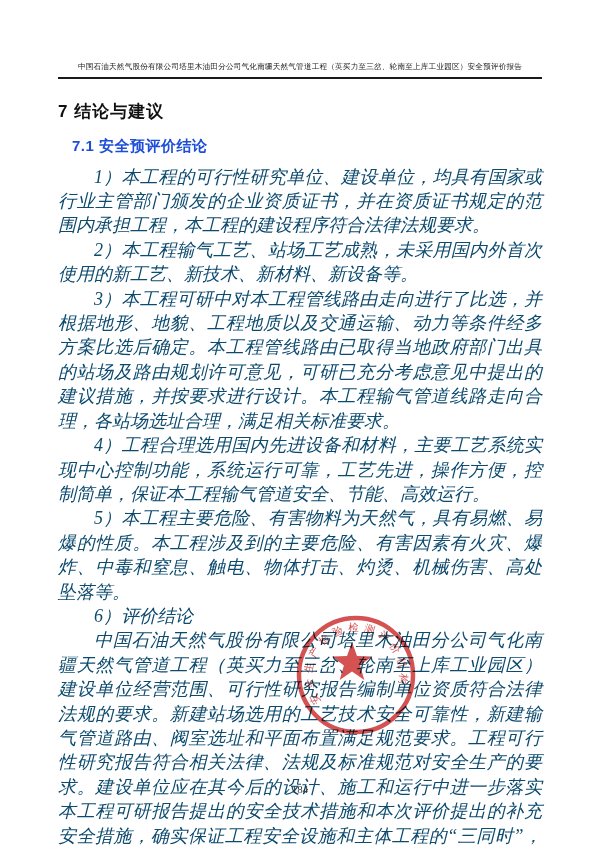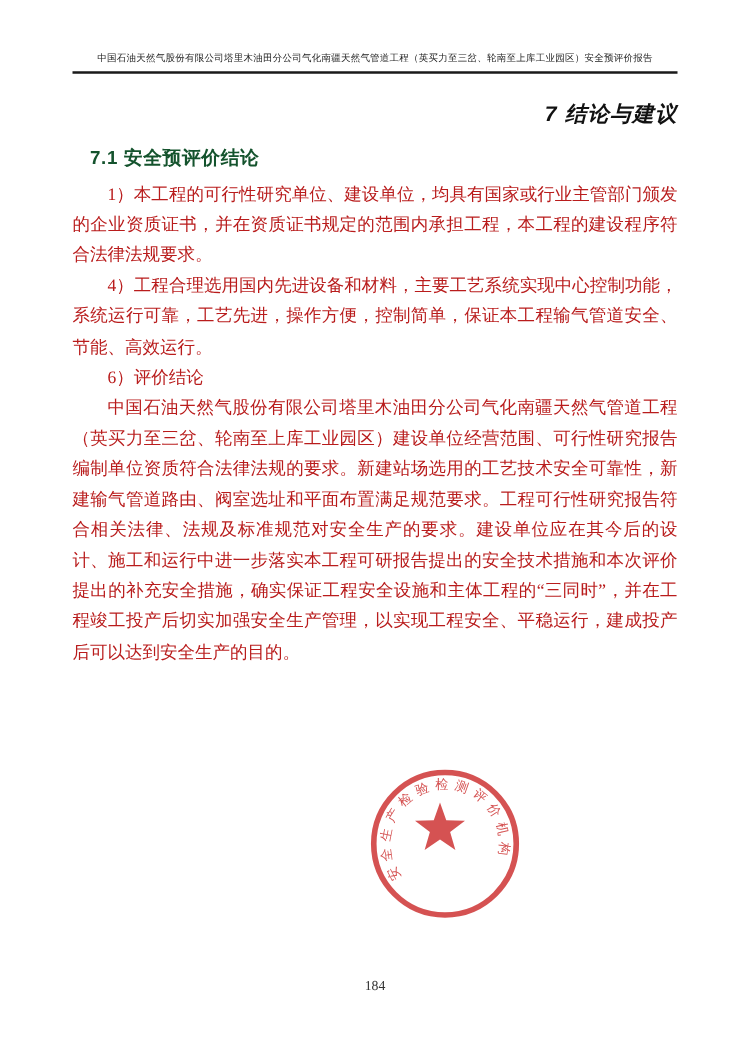--- a/index.html
+++ b/index.html
@@ -8,60 +8,61 @@
     background:#ffffff;
     font-family:"Liberation Serif","DejaVu Serif",serif;
     color:#1c1c1c;
     position:relative;
     overflow:hidden;
   }
   .page{
     position:absolute;inset:0;
     padding:42px 58px 0 58px;
     box-sizing:border-box;
+    margin-top:20px;
   }
   .doc-header{
     font-size:7.6px;
     letter-spacing:0.2px;
     text-align:center;
     color:#222;
     padding:0 2px 4px 2px;
     border-bottom:2.5px solid #1a1a1a;
     line-height:1.4;
   }
   .chapter-title{
     margin:21px 0 0 0;
-    text-align:right;
+    text-align:left;
     font-family:"Liberation Sans","DejaVu Sans",sans-serif;
     font-weight:bold;
     font-size:17px;
     color:#111;
     letter-spacing:1px;
-    font-style:italic;
   }
   .section-heading{
     margin:14px 0 0 14px;
     font-family:"Liberation Sans","DejaVu Sans",sans-serif;
     font-weight:bold;
     font-size:15px;
-    color:#14532d;
+    color:#1d4ed8;
     letter-spacing:0.5px;
   }
   .paragraphs{
     margin-top:9px;
     width:484px;
   }
   .body-para{
     margin:0;
-    font-size:14px;
+    font-size:18px;
     line-height:24.4px;
     text-align:justify;
     text-indent:2em;
-    color:#b91c1c;
+    color:#0c4a6e;
     word-break:break-all;
+    font-style:italic;
   }
   .page-number{
     position:absolute;
     left:0;right:0;
     top:783px;
     text-align:center;
     font-size:11px;
     color:#333;
   }
   .official-seal{
@@ -88,21 +89,24 @@
 <div class="page">
 
   <div class="doc-header">中国石油天然气股份有限公司塔里木油田分公司气化南疆天然气管道工程（英买力至三岔、轮南至上库工业园区）安全预评价报告</div>
 
   <h1 class="chapter-title">7  结论与建议</h1>
 
   <h2 class="section-heading">7.1  安全预评价结论</h2>
 
   <div class="paragraphs">
       <p class="body-para">1）本工程的可行性研究单位、建设单位，均具有国家或行业主管部门颁发的企业资质证书，并在资质证书规定的范围内承担工程，本工程的建设程序符合法律法规要求。</p>
+      <p class="body-para">2）本工程输气工艺、站场工艺成熟，未采用国内外首次使用的新工艺、新技术、新材料、新设备等。</p>
+      <p class="body-para">3）本工程可研中对本工程管线路由走向进行了比选，并根据地形、地貌、工程地质以及交通运输、动力等条件经多方案比选后确定。本工程管线路由已取得当地政府部门出具的站场及路由规划许可意见，可研已充分考虑意见中提出的建议措施，并按要求进行设计。本工程输气管道线路走向合理，各站场选址合理，满足相关标准要求。</p>
       <p class="body-para">4）工程合理选用国内先进设备和材料，主要工艺系统实现中心控制功能，系统运行可靠，工艺先进，操作方便，控制简单，保证本工程输气管道安全、节能、高效运行。</p>
+      <p class="body-para">5）本工程主要危险、有害物料为天然气，具有易燃、易爆的性质。本工程涉及到的主要危险、有害因素有火灾、爆炸、中毒和窒息、触电、物体打击、灼烫、机械伤害、高处坠落等。</p>
       <p class="body-para">6）评价结论</p>
       <p class="body-para">中国石油天然气股份有限公司塔里木油田分公司气化南疆天然气管道工程（英买力至三岔、轮南至上库工业园区）建设单位经营范围、可行性研究报告编制单位资质符合法律法规的要求。新建站场选用的工艺技术安全可靠性，新建输气管道路由、阀室选址和平面布置满足规范要求。工程可行性研究报告符合相关法律、法规及标准规范对安全生产的要求。建设单位应在其今后的设计、施工和运行中进一步落实本工程可研报告提出的安全技术措施和本次评价提出的补充安全措施，确实保证工程安全设施和主体工程的“三同时”，并在工程竣工投产后切实加强安全生产管理，以实现工程安全、平稳运行，建成投产后可以达到安全生产的目的。</p>
     </div>
 
 </div>
 
 <svg class="official-seal" viewBox="0 0 140 140">
   <g class="seal-blur">
     <circle cx="70" cy="70" r="57" fill="none" stroke="#cf3a3a" stroke-width="4.5"></circle>
     <polygon points="66,37 71,51.1 86,51.5 74.1,60.6 78.3,75 66,66.5 53.7,75 57.9,60.6 46,51.5 61,51.1" fill="#cf3a3a"></polygon>

